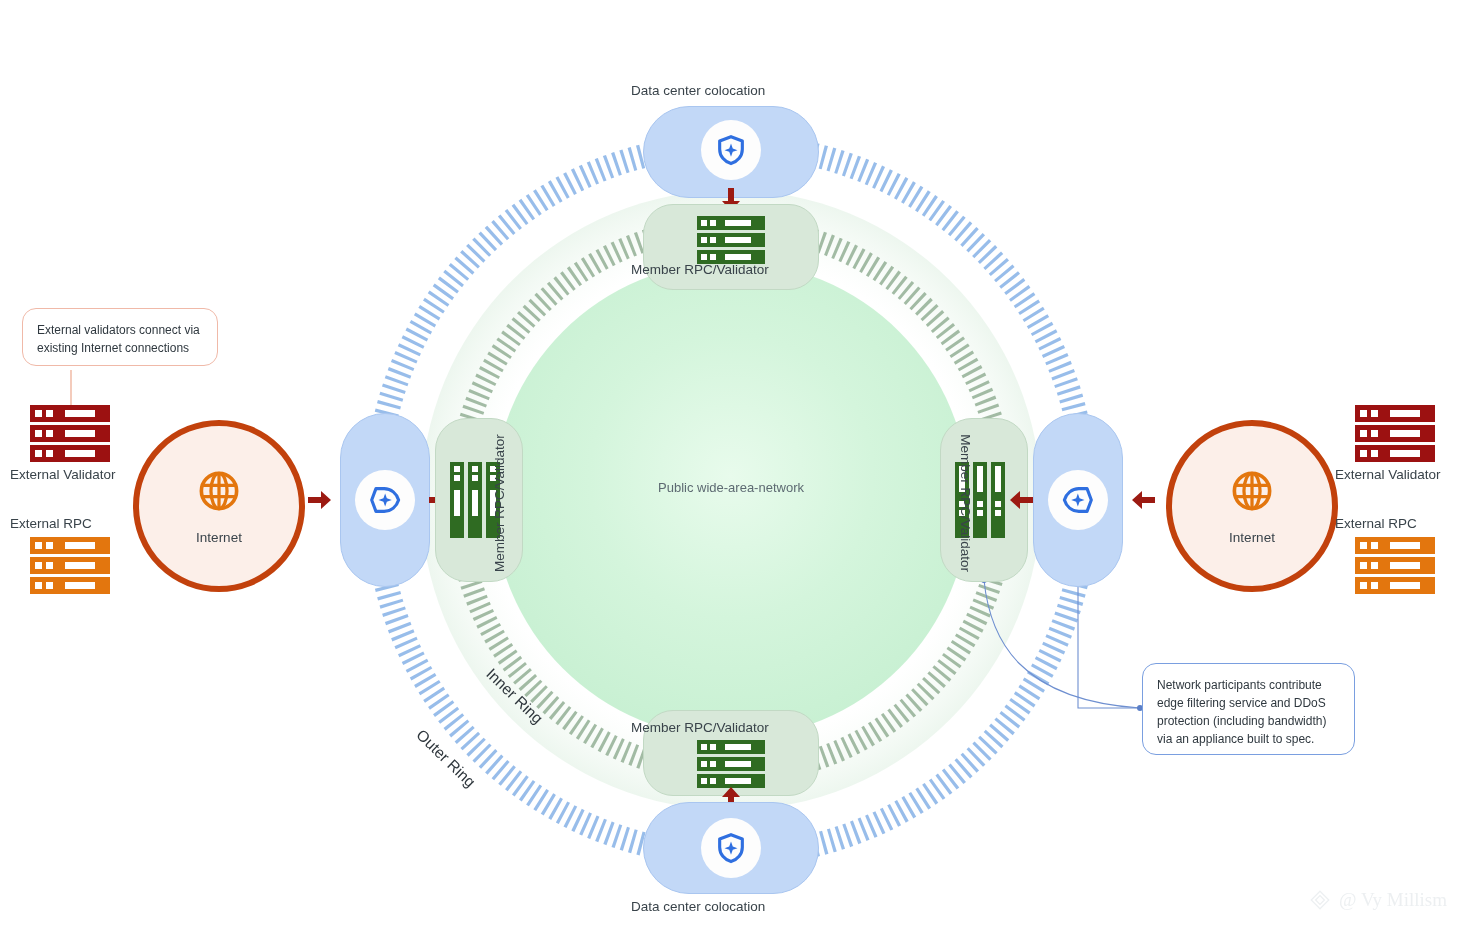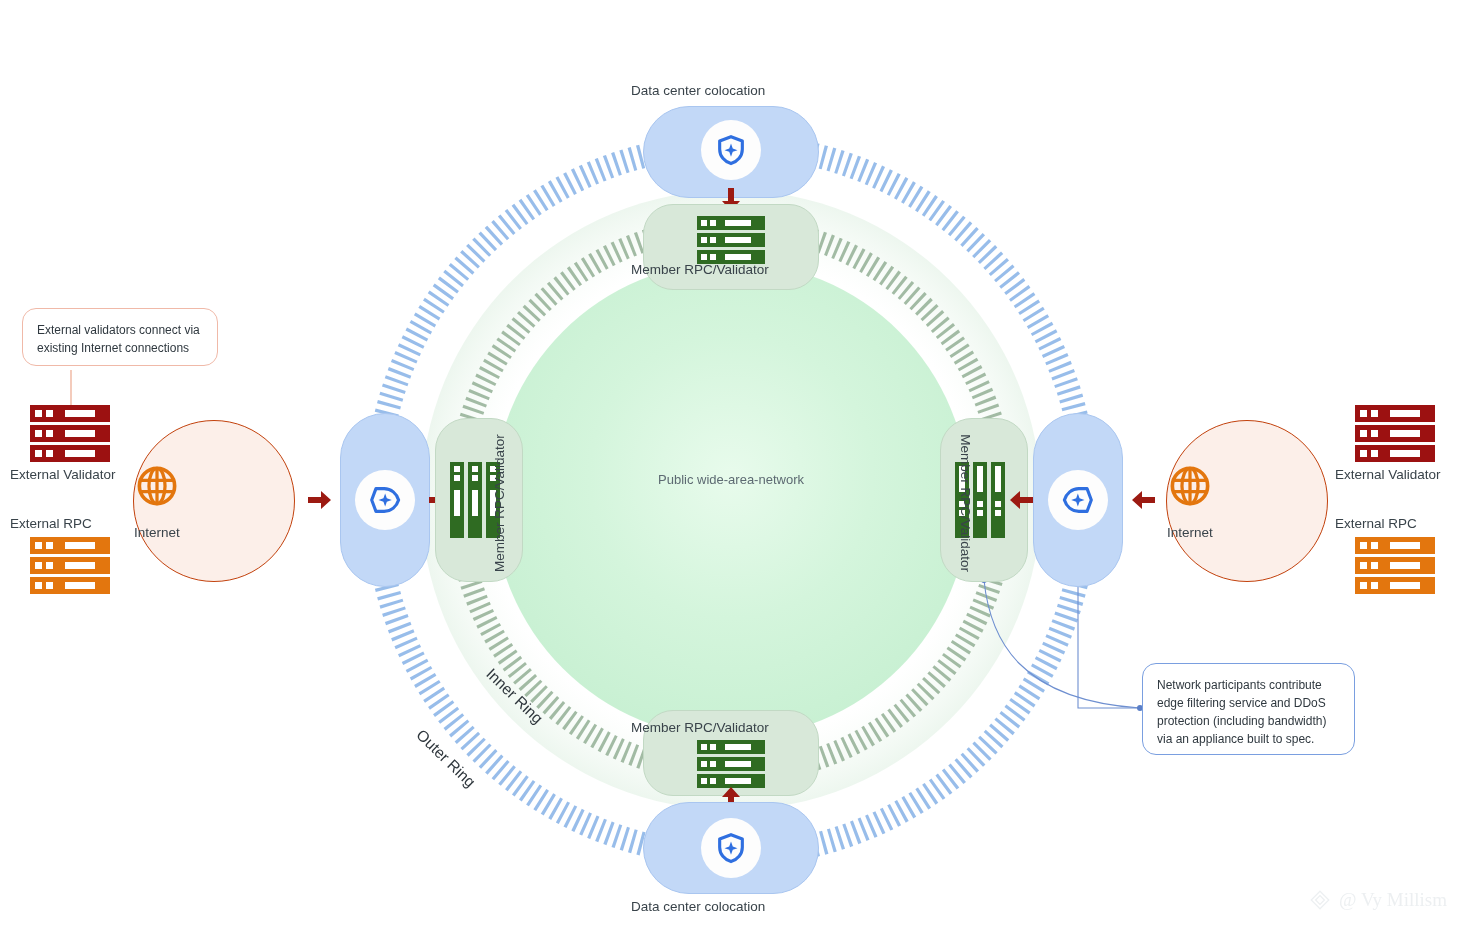--- a/index.html
+++ b/index.html
@@ -37,22 +37,22 @@
 
   
   .iconcircle{
     position:absolute;border-radius:50%;background:#fdfdfd;
     display:flex;align-items:center;justify-content:center;
   }
 
   
   .net-circle{
     position:absolute;border-radius:50%;
-    background:#fcefe9;border:1px solid #c2410c;
-    display:flex;flex-direction:column;align-items:flex-start;justify-content:center;
+    background:#fcefe9;border:6px solid #c2410c;
+    display:flex;flex-direction:column;align-items:center;justify-content:center;
   }
   .net-circle .cap-t{margin-top:16px;font-size:13.5px;color:#39434a;}
 
   
   .srv{position:absolute;display:flex;flex-direction:column;gap:3px;}
   .srv-row{display:flex;align-items:center;box-sizing:border-box;}
   .srv-row .sq{background:#ffffff;}
   .srv-row .bar{background:#ffffff;}
 
   
@@ -101,21 +101,21 @@
     <circle cx="1140" cy="708" r="3" fill="#5b7fc7"></circle>
 
     <path d="M71,370 L71,412" fill="none" stroke="#eda98f" stroke-width="1.2"></path>
     <polygon points="71,414 67,405 75,405" fill="#eda98f"></polygon>
   </svg>
 
   <div class="abs ring-lbl" style="left:495px;top:665px;transform:rotate(44deg);transform-origin:left top;">Inner Ring</div>
   <div class="abs ring-lbl" style="left:425px;top:726px;transform:rotate(44deg);transform-origin:left top;">Outer Ring</div>
 
   <div class="abs" style="left:531px;top:472px;width:400px;text-align:center;">
-    <div class="core-sub" style="margin-top:0;">Public wide-area-network</div>
+    <div class="core-sub" style="margin-top:8px;">Public wide-area-network</div>
   </div>
 
   <div class="abs lbl lbl-c" style="left:631px;top:82px;width:200px;">Data center colocation</div>
 
   <div class="cap cap-blue" style="left:643px;top:106px;width:176px;height:92px;border-radius:46px;"></div>
 
   <div class="iconcircle" style="left:701px;top:120px;width:60px;height:60px;">
     <svg width="34" height="34" viewBox="0 0 24 24">
       <path d="M12 2.6 L20 5.6 V11.4 C20 16.4 16.6 20.2 12 21.6 C7.4 20.2 4 16.4 4 11.4 V5.6 Z" fill="none" stroke="#2f6fe0" stroke-width="2.2" stroke-linejoin="round"></path>
       <path d="M12 7.4 L13.25 10.9 L16.6 12.1 L13.25 13.3 L12 16.8 L10.75 13.3 L7.4 12.1 L10.75 10.9 Z" fill="#2f6fe0"></path>

